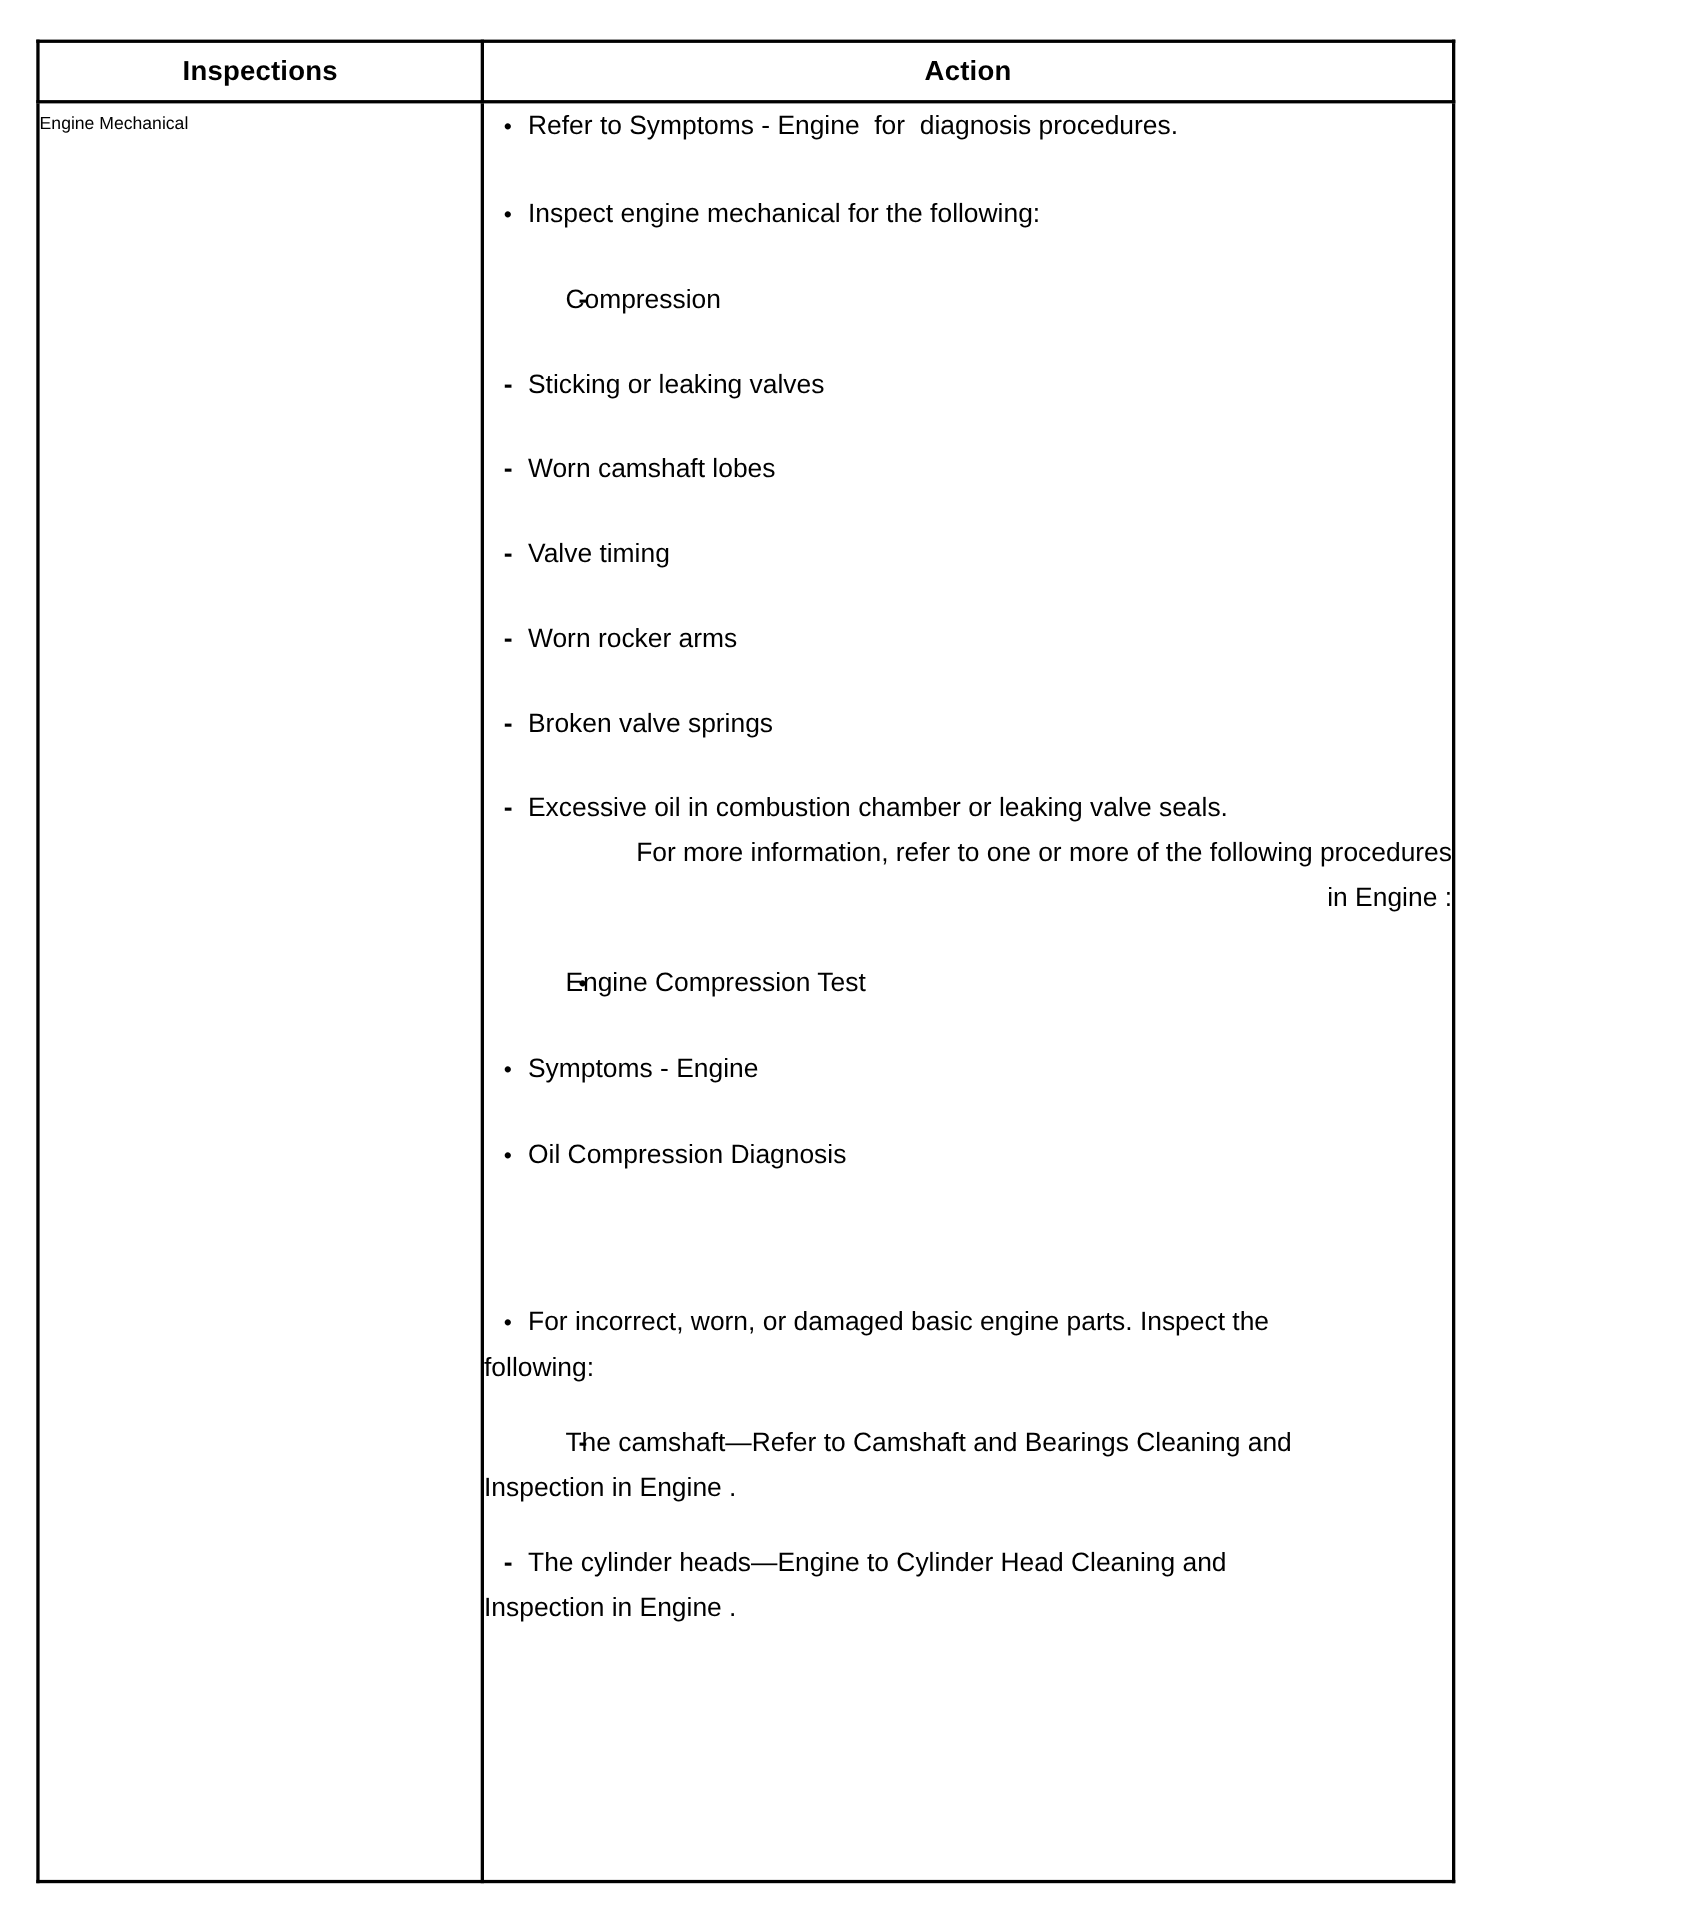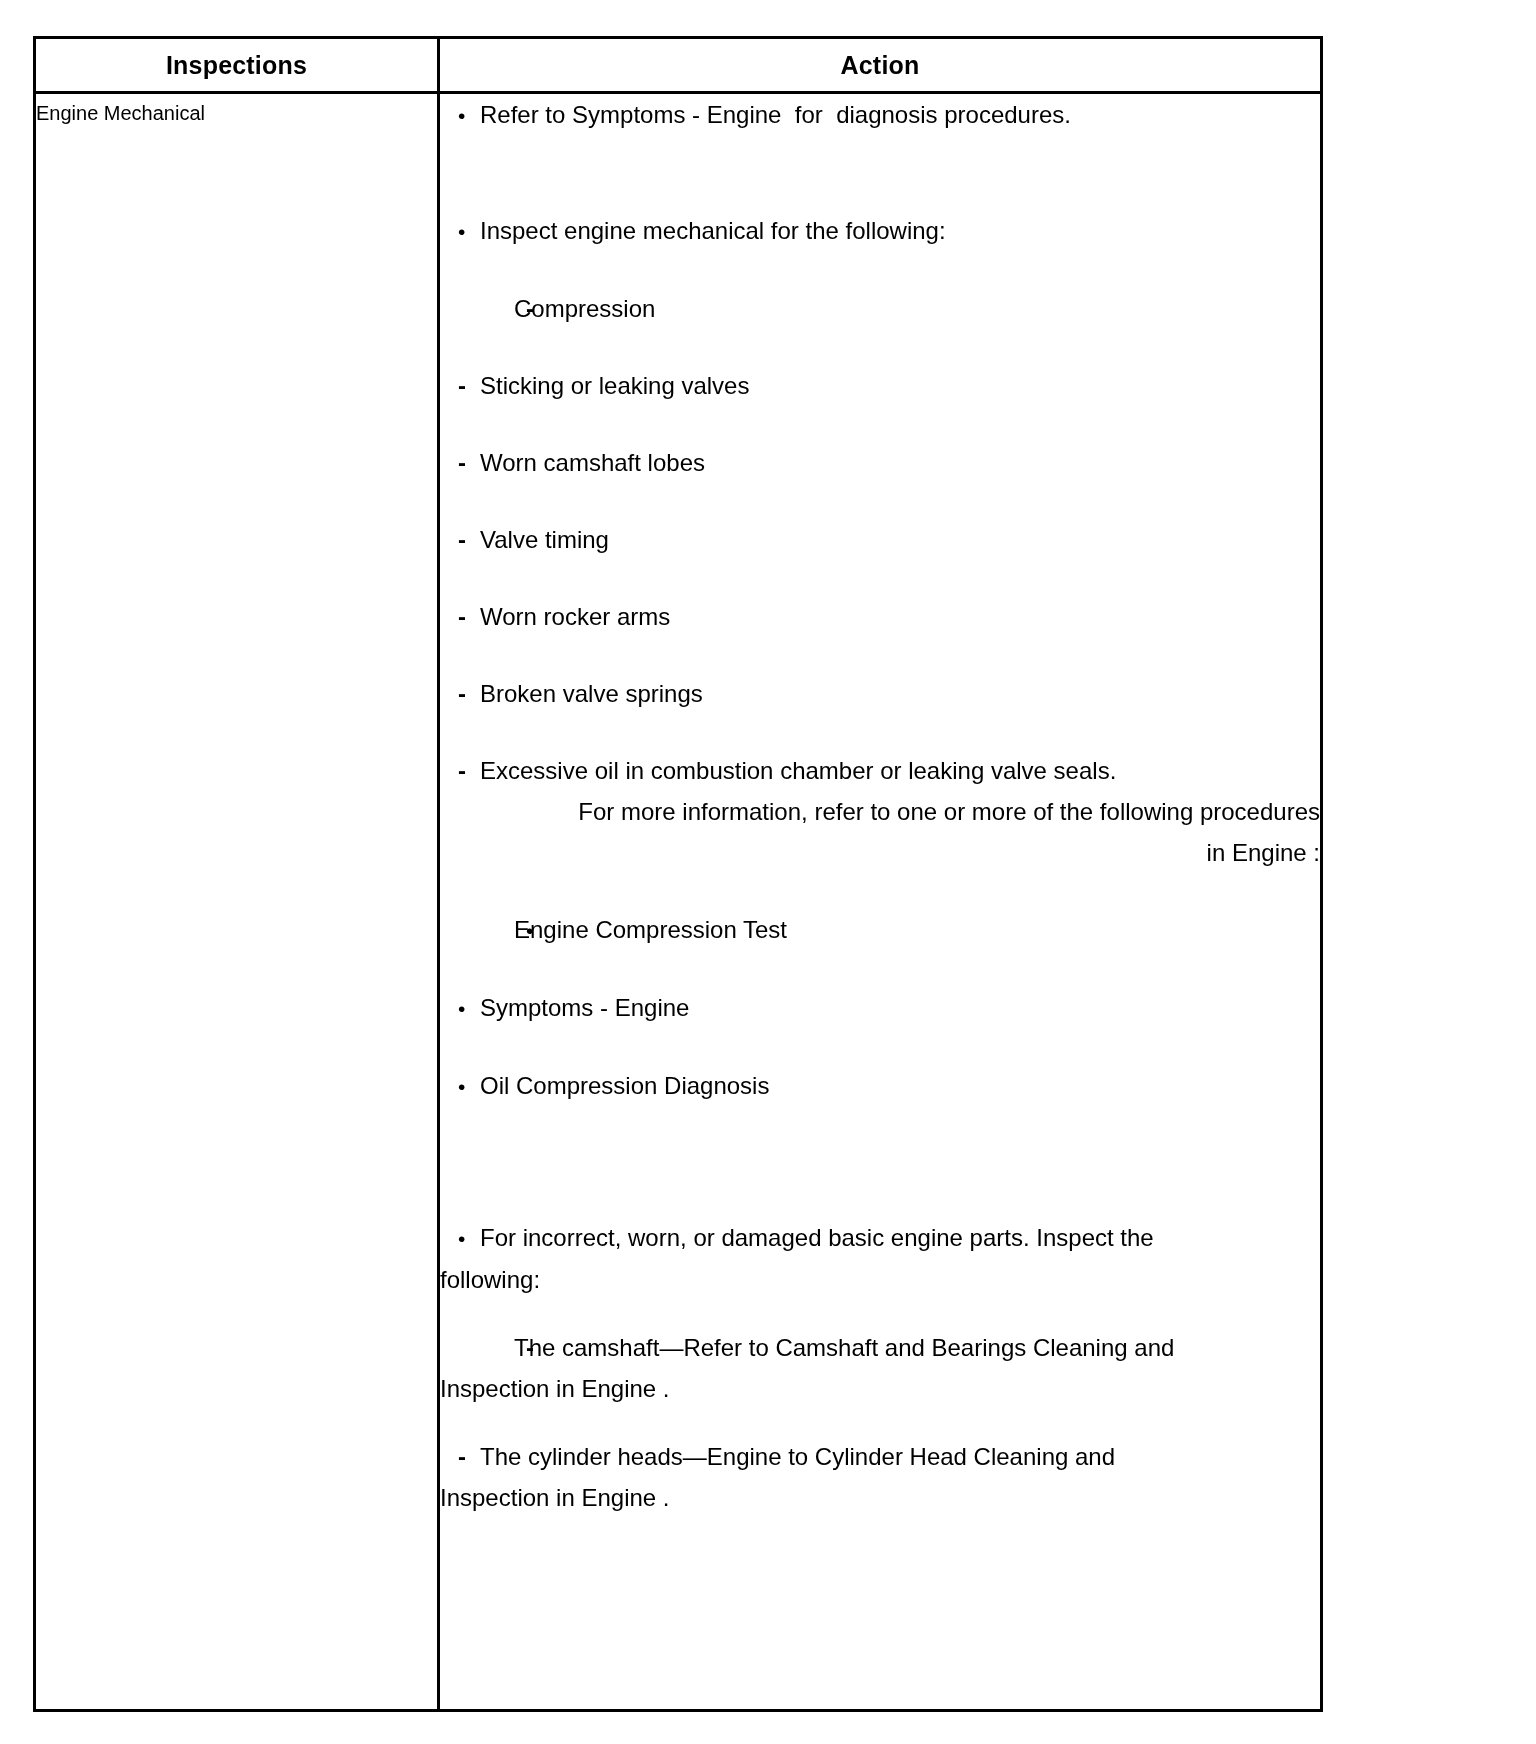--- a/index.html
+++ b/index.html
@@ -36,21 +36,21 @@
   col.col-act   { width: 883px; }
   tr.header-row th {
     height: 52px;
     font-size: 25px;
     font-weight: bold;
     vertical-align: middle;
     letter-spacing: 0.2px;
   }
   td.cell-insp {
     padding: 12px 14px 0 16px;
-    font-size: 20px;
+    font-size: 16px;
     line-height: 38px;
   }
   td.cell-act {
     padding: 10px 22px 0 14px;
   }
   .action-item {
     font-size: 24px;
     line-height: 41px;
     color: #000000;
   }
@@ -64,21 +64,21 @@
   }
   .marker.bullet { font-size: 21px; }
   .marker.dash   { font-weight: bold; }
   .indent-0 { text-indent: 0; text-align: right; }
   .indent-1 { text-indent: 9px; }
   .indent-2 { text-indent: 43px; }
   .gap-first  { margin-top: 0; }
   .gap-none   { margin-top: 0; }
   .gap-small  { margin-top: 27px; }
   .gap-normal { margin-top: 36px; }
-  .gap-large  { margin-top: 74px; }
+  .gap-large  { margin-top: 38px; }
   .gap-xlarge { margin-top: 110px; }
 </style>
 </head>
 <body>
 
 <div class="page">
   <table class="doc-table">
     <colgroup>
       <col class="col-insp">
       <col class="col-act">

